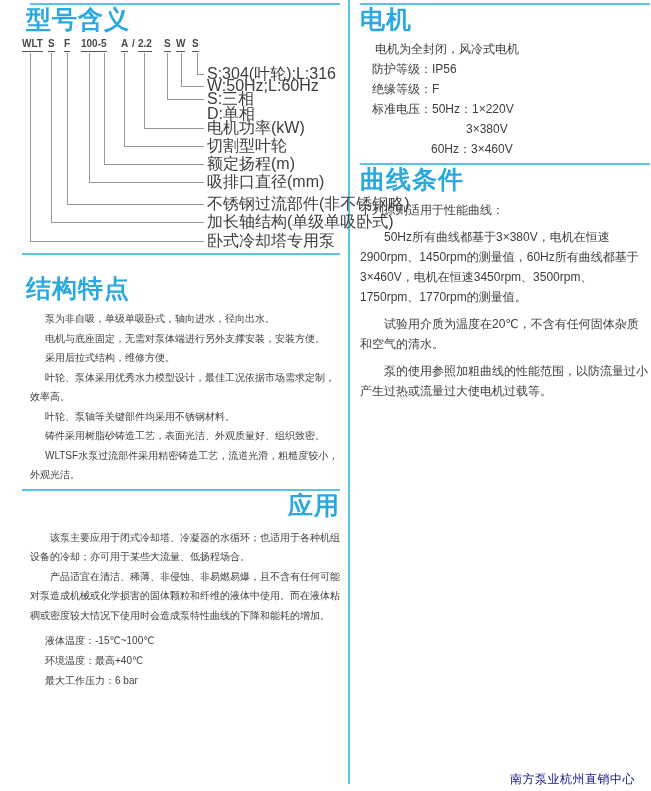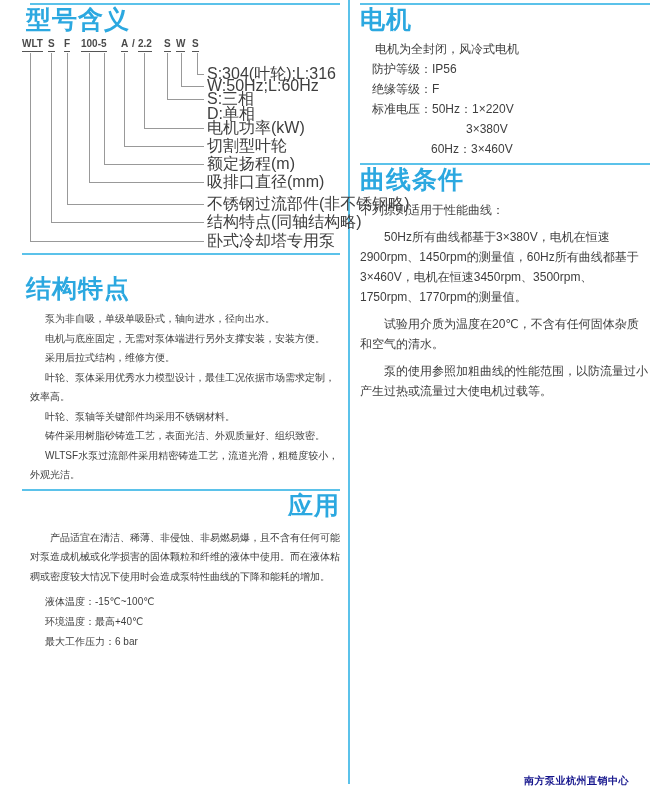--- a/index.html
+++ b/index.html
@@ -45,22 +45,22 @@
   .specs p{text-indent:0;padding-left:1.5em;line-height:20px;}
   .rtext{margin-top:5px;font-size:12px;line-height:20px;}
   .rtext p{margin:0;}
   .gap{margin-top:7px !important;}
   .pl-intro{padding-left:15px;}
   .pl-line{padding-left:12px;}
   .pl-v{padding-left:106px;}
   .pl-hz{padding-left:71px;}
   .rule.mid-r{margin-top:4px;}
   .footer{
-    position:absolute;right:22px;bottom:3px;font-size:10px;color:var(--footer);
-    letter-spacing:0.5px;white-space:nowrap;font-weight:bold;
+    position:absolute;right:16px;bottom:3px;font-size:12px;color:var(--footer);
+    letter-spacing:0.5px;white-space:nowrap;
   }
 </style>
 </head>
 <body>
 
 <div class="page">
 
   <div class="vdivider"></div>
 
   <div class="col-left">
@@ -95,21 +95,21 @@
 
         <span class="dlabel" style="top:29px">S:304(叶轮);L:316</span>
         <span class="dlabel" style="top:41px">W:50Hz;L:60Hz</span>
         <span class="dlabel" style="top:54px">S:三相</span>
         <span class="dlabel" style="top:69px">D:单相</span>
         <span class="dlabel" style="top:83px">电机功率(kW)</span>
         <span class="dlabel" style="top:101px">切割型叶轮</span>
         <span class="dlabel" style="top:119px">额定扬程(m)</span>
         <span class="dlabel" style="top:137px">吸排口直径(mm)</span>
         <span class="dlabel" style="top:159px">不锈钢过流部件(非不锈钢略)</span>
-        <span class="dlabel" style="top:177px">结构特点(同轴结构略)</span>
+        <span class="dlabel" style="top:177px">加长轴结构(单级单吸卧式)</span>
         <span class="dlabel" style="top:196px">卧式冷却塔专用泵</span>
       </div>
     </section>
 
     <div class="rule"></div>
 
     <section>
       <h1 class="sec h-struct" style="margin-top:19px">结构特点</h1>
       <div class="text">
         <p class="ti">泵为非自吸，单级单吸卧式，轴向进水，径向出水。</p>
@@ -120,20 +120,21 @@
         <p class="ti">铸件采用树脂砂铸造工艺，表面光洁、外观质量好、组织致密。</p>
         <p class="ti">WLTSF水泵过流部件采用精密铸造工艺，流道光滑，粗糙度较小，外观光洁。</p>
       </div>
     </section>
 
     <div class="rule" style="margin-top:4px"></div>
 
     <section>
       <h1 class="sec h-app">应用</h1>
       <div class="text" style="margin-top:8px">
+        <p class="ti2">该泵主要应用于闭式冷却塔、冷凝器的水循环；也适用于各种机组设备的冷却；亦可用于某些大流量、低扬程场合。</p>
         <p class="ti2">产品适宜在清洁、稀薄、非侵蚀、非易燃易爆，且不含有任何可能对泵造成机械或化学损害的固体颗粒和纤维的液体中使用。而在液体粘稠或密度较大情况下使用时会造成泵特性曲线的下降和能耗的增加。</p>
         <div class="specs">
           <p>液体温度：-15℃~100℃</p>
           <p>环境温度：最高+40℃</p>
           <p>最大工作压力：6 bar</p>
         </div>
       </div>
     </section>
   </div>
 

